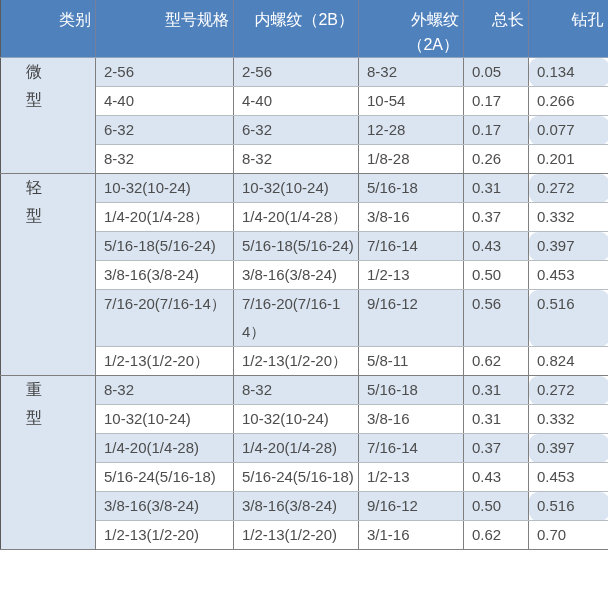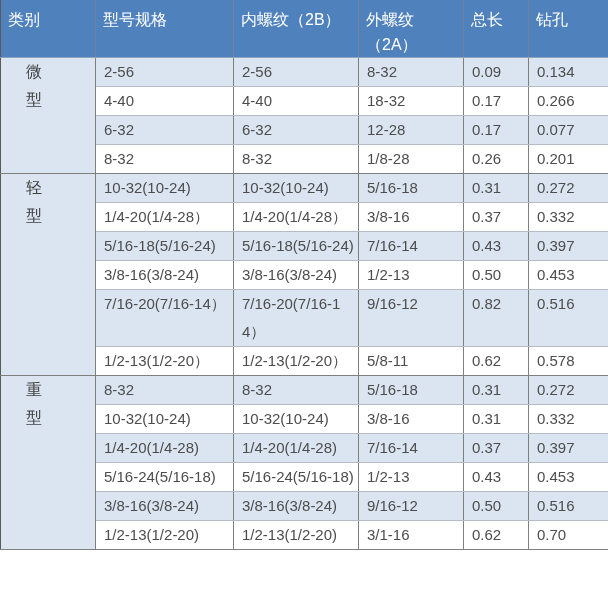--- a/index.html
+++ b/index.html
@@ -22,21 +22,21 @@
   col.col-internal { width: 125px; }
   col.col-external { width: 105px; }
   col.col-length   { width: 65px; }
   col.col-drill    { width: 80px; }
 
   th {
     background: #4f81bd;
     color: #ffffff;
     font-size: 16px;
     font-weight: normal;
-    text-align: left;
+    text-align: right;
     vertical-align: top;
     height: 56px;
     box-sizing: border-box;
     padding: 7px 4px 0 7px;
     line-height: 25px;
     border-right: 1px solid #77809a;
     border-bottom: 1px solid #8fa3bd;
     white-space: pre-line;
     overflow: hidden;
   }
@@ -47,21 +47,21 @@
     color: #4d4d4d;
     background: #ffffff;
     vertical-align: top;
     line-height: 28px;
     padding: 0 4px 0 8px;
     border-right: 1px solid #7f7f7f;
     border-bottom: 1px solid #b7bcc3;
     word-break: break-all;
     overflow: hidden;
   }
-  td:last-child { border-right: none; }
+  td:last-child { border-right: none; border-radius: 9px; }
   tr.data-row { height: 28px; }
   tr.alt td { background: #dbe5f1; }
   tr.gend td { border-bottom-color: #7f7f7f; }
 
   td.cat {
     background: #dbe5f1;
     color: #404040;
     font-size: 16px;
     text-align: center;
     padding: 0 28px 0 0;
@@ -94,27 +94,27 @@
         <th>钻孔</th>
       </tr>
     </thead>
     <tbody>
         <tr class="data-row alt">
           <td rowspan="4" class="cat">微
 型</td>
           <td>2-56</td>
           <td>2-56</td>
           <td>8-32</td>
-          <td>0.09</td>
+          <td>0.05</td>
           <td>0.134</td>
         </tr>
         <tr class="data-row">
           <td>4-40</td>
           <td>4-40</td>
-          <td>18-32</td>
+          <td>10-54</td>
           <td>0.17</td>
           <td>0.266</td>
         </tr>
         <tr class="data-row alt">
           <td>6-32</td>
           <td>6-32</td>
           <td>12-28</td>
           <td>0.17</td>
           <td>0.077</td>
         </tr>
@@ -152,29 +152,29 @@
           <td>3/8-16(3/8-24)</td>
           <td>3/8-16(3/8-24)</td>
           <td>1/2-13</td>
           <td>0.50</td>
           <td>0.453</td>
         </tr>
         <tr class="data-row alt">
           <td>7/16-20(7/16-14）</td>
           <td>7/16-20(7/16-14）</td>
           <td>9/16-12</td>
-          <td>0.82</td>
+          <td>0.56</td>
           <td>0.516</td>
         </tr>
         <tr class="data-row gend">
           <td>1/2-13(1/2-20）</td>
           <td>1/2-13(1/2-20）</td>
           <td>5/8-11</td>
           <td>0.62</td>
-          <td>0.578</td>
+          <td>0.824</td>
         </tr>
         <tr class="data-row alt">
           <td rowspan="6" class="cat">重
 型</td>
           <td>8-32</td>
           <td>8-32</td>
           <td>5/16-18</td>
           <td>0.31</td>
           <td>0.272</td>
         </tr>

